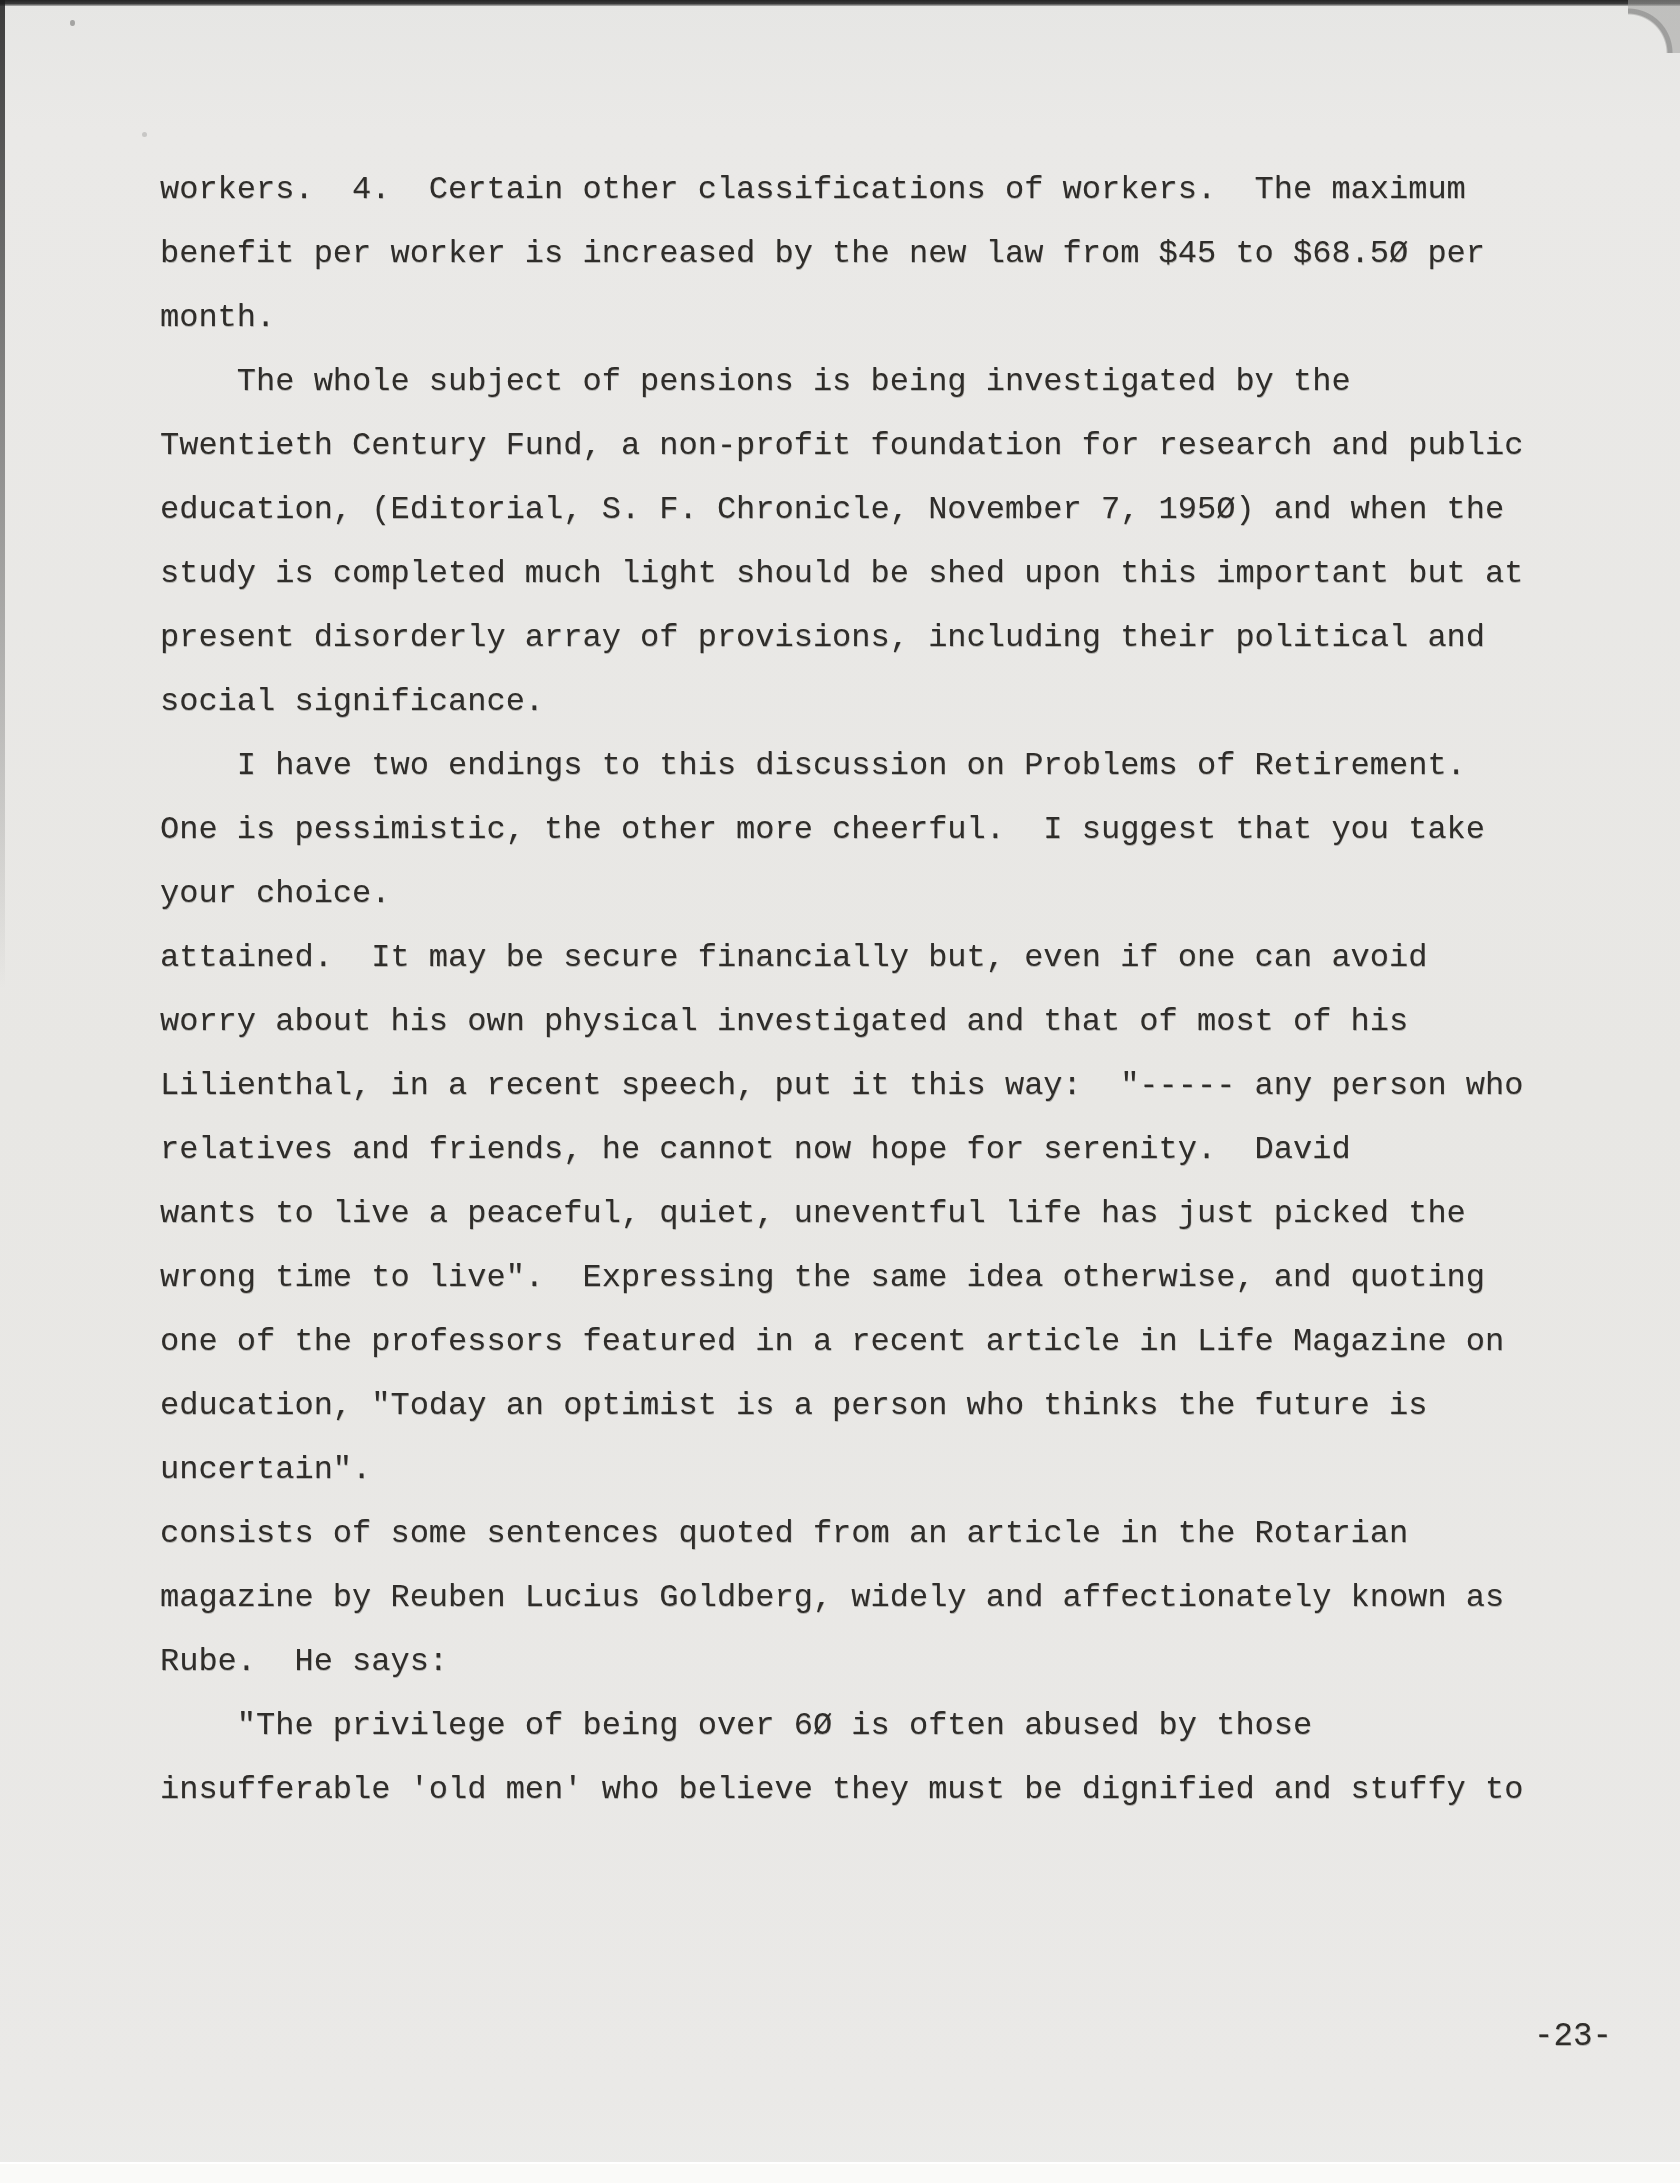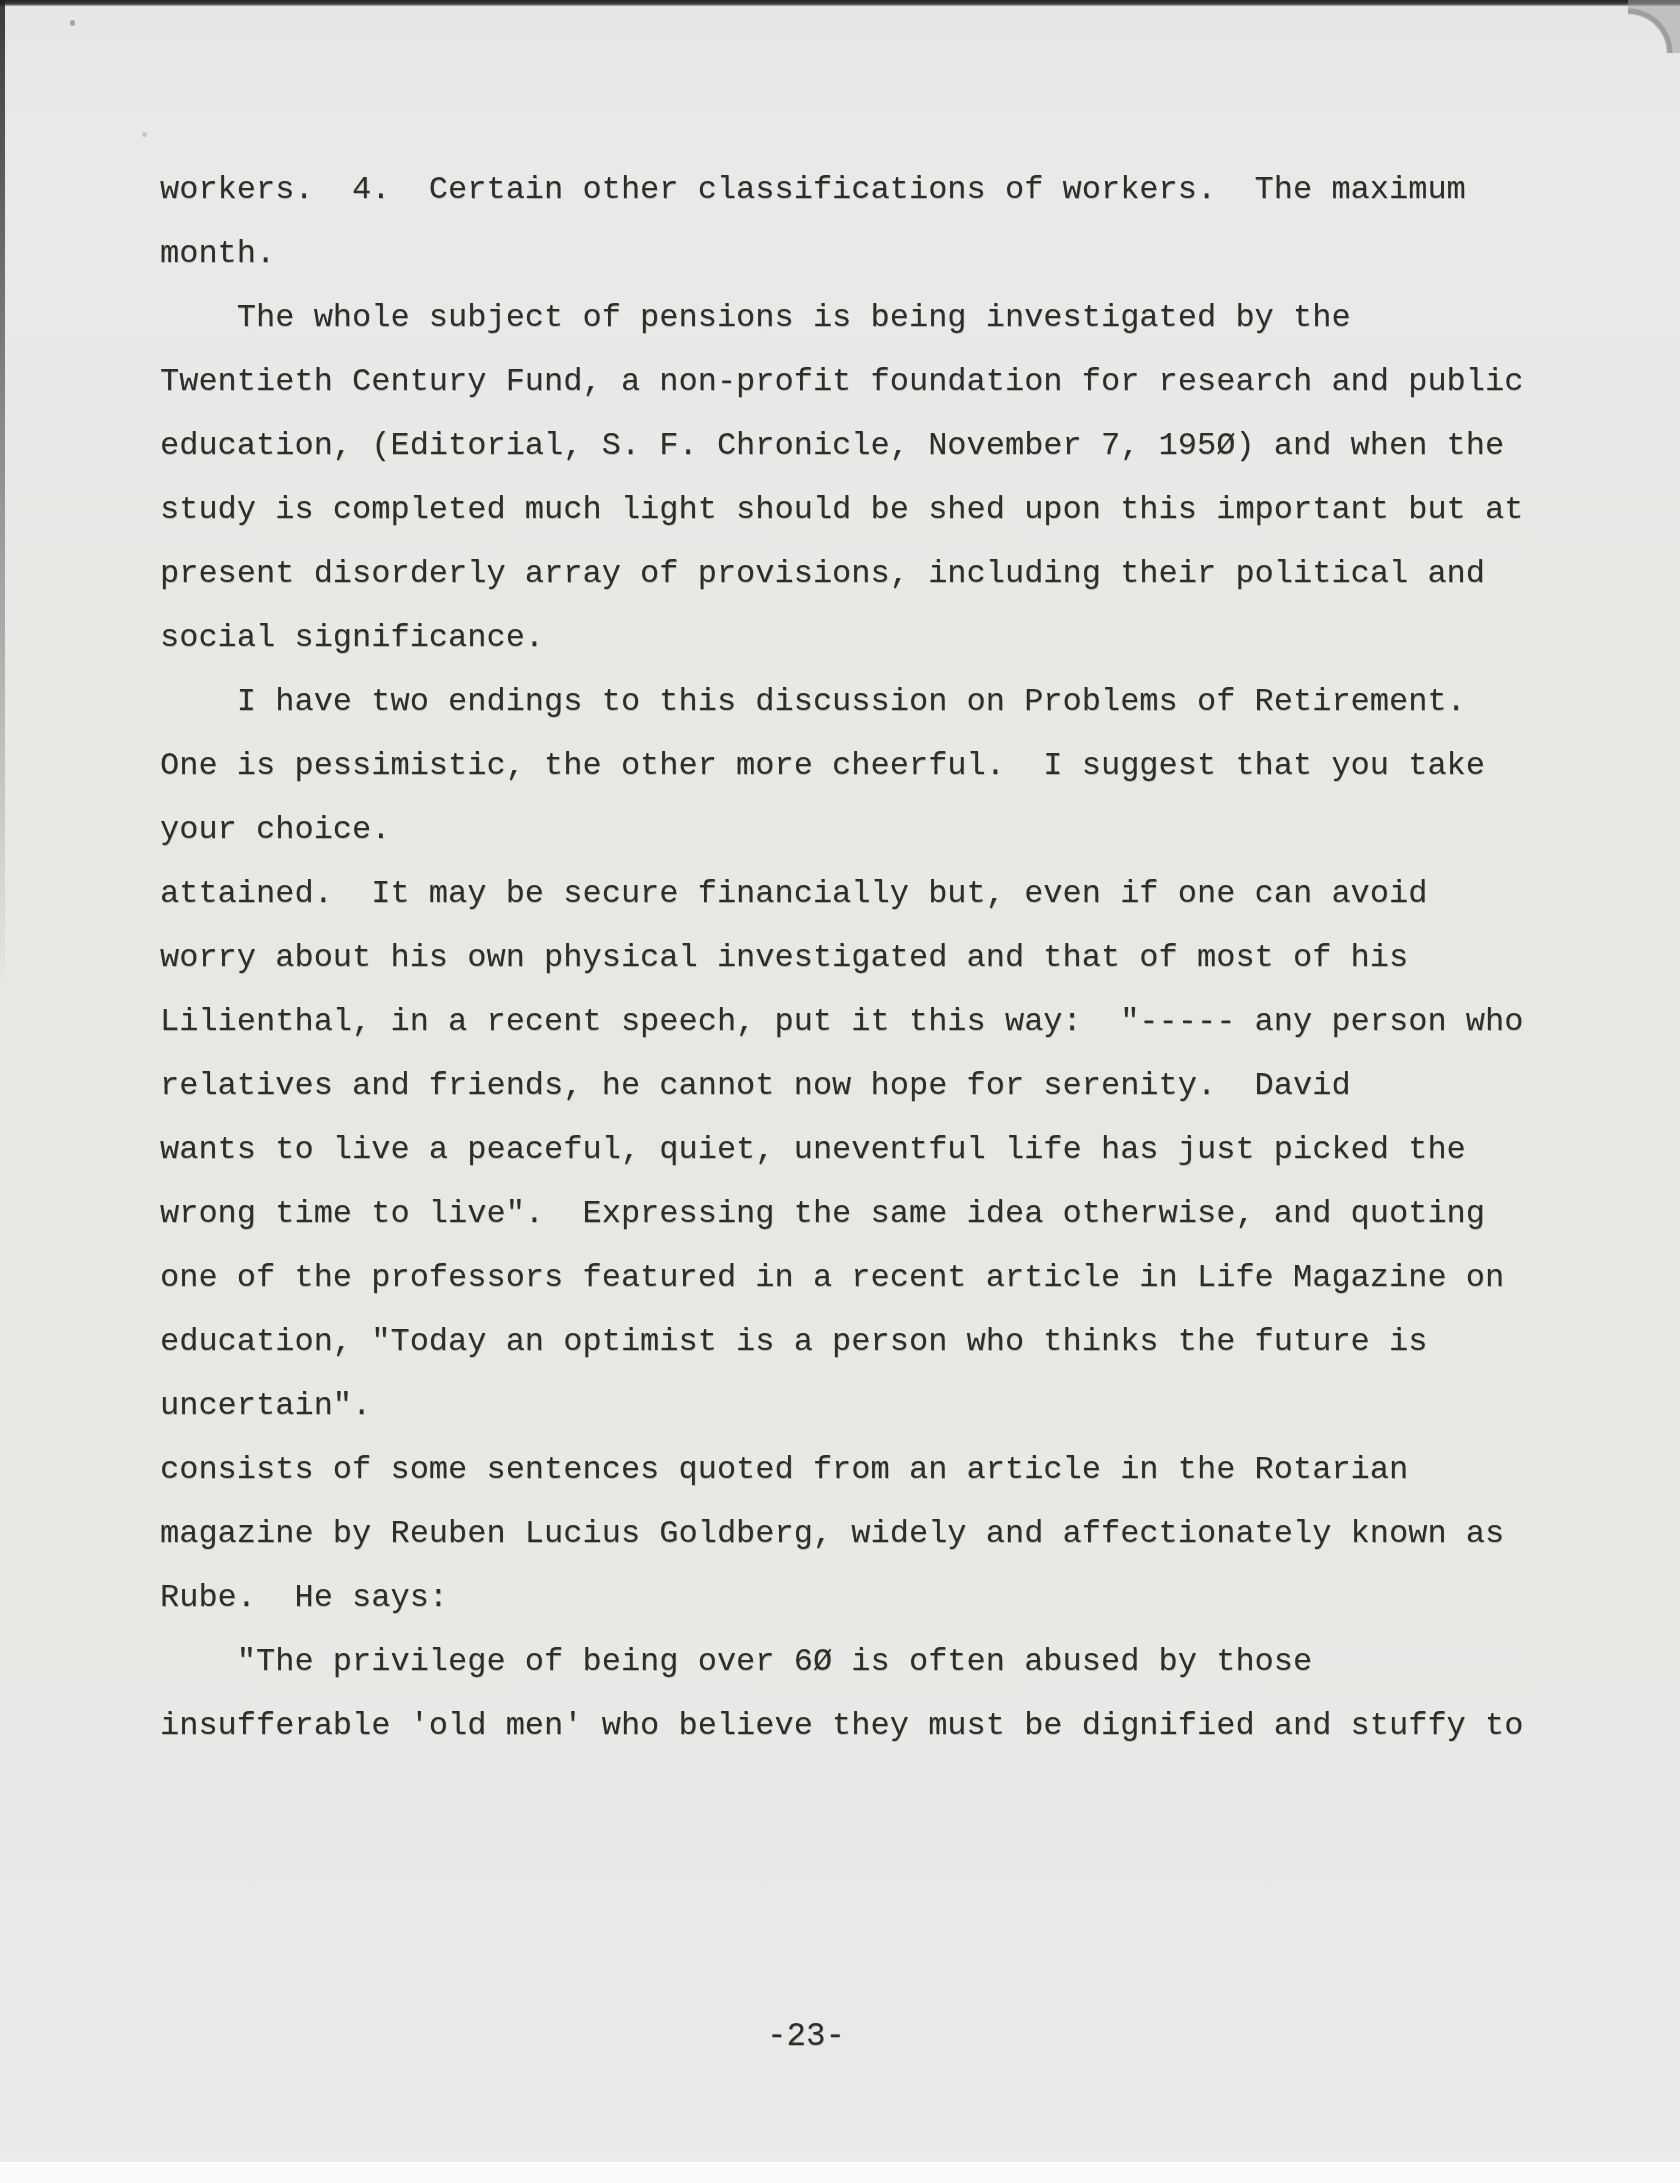--- a/index.html
+++ b/index.html
@@ -71,40 +71,41 @@
     text-decoration-thickness: 2px;
     text-underline-offset: 6px;
   }
   .page-number {
     position: absolute;
     left: 0;
     top: 2005px;
     width: 1681px;
     padding-right: 69px;
     box-sizing: border-box;
-    text-align: center;
+    text-align: right;
     font-size: 32.5px;
     line-height: 64px;
     color: #2f2d2a;
     text-shadow: 0.4px 0.6px 0 rgba(40,38,35,0.28);
     white-space: pre;
   }
 </style>
 </head>
 <body>
 
 <div class="scan">
   <div class="top-edge"></div>
   <div class="left-edge"></div>
   <div class="corner-tr"></div>
   <div class="speck speck-1"></div>
   <div class="speck speck-2"></div>
 
   <div class="text-block" id="text-block">
       <div class="line"><span>workers.  4.  Certain other classifications of workers.  The maximum</span></div>
+      <div class="line"><span>benefit per worker is increased by the new law from $45 to $68.5Ø per</span></div>
       <div class="line"><span>month.</span></div>
       <div class="line"><span>    The whole subject of pensions is being investigated by the</span></div>
       <div class="line"><span>Twentieth Century Fund, a non-profit foundation for research and public</span></div>
       <div class="line"><span>education, (Editorial, S. F. Chronicle, November 7, 195Ø) and when the</span></div>
       <div class="line"><span>study is completed much light should be shed upon this important but at</span></div>
       <div class="line"><span>present disorderly array of provisions, including their political and</span></div>
       <div class="line"><span>social significance.</span></div>
       <div class="line"><span>    I have two endings to this discussion on Problems of Retirement.</span></div>
       <div class="line"><span>One is pessimistic, the other more cheerful.  I suggest that you take</span></div>
       <div class="line"><span>your choice.</span></div>

